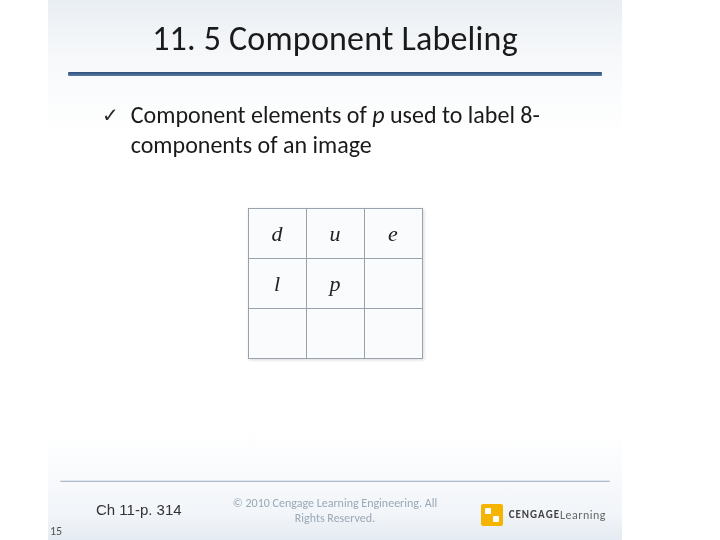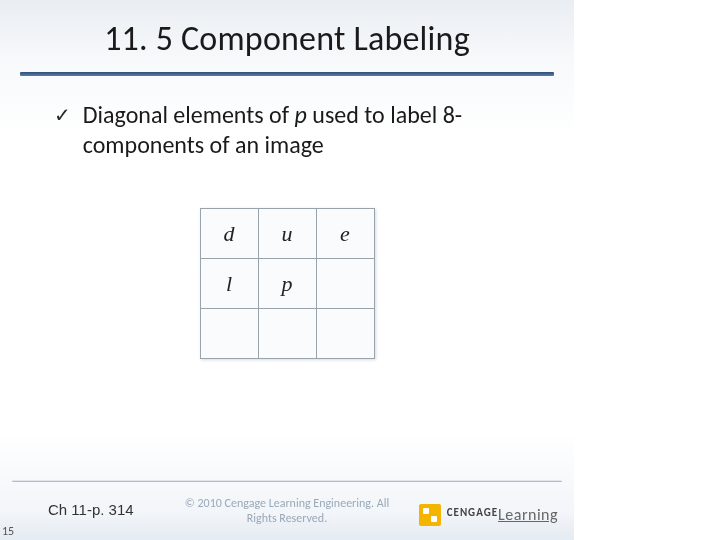--- a/index.html
+++ b/index.html
@@ -8,20 +8,21 @@
     position: relative;
     width: 574px;
     height: 540px;
     background: linear-gradient(to bottom,
       #e9eef3 0%,
       #f6f8fa 10%,
       #ffffff 25%,
       #ffffff 80%,
       #f2f5f9 95%,
       #e5ebf2 100%);
+    margin-left: 48px;
   }
   .title-wrap {
     position: absolute;
     top: 18px;
     left: 0;
     width: 100%;
     text-align: center;
   }
   .title {
     font-size: 34px;
@@ -146,37 +147,37 @@
     background: #fff;
   }
   .brand-icon::before { left: 4px; top: 4px; width: 6px; height: 6px; border-radius: 1px; }
   .brand-icon::after  { right: 4px; bottom: 4px; width: 6px; height: 6px; border-radius: 1px; }
   .brand-text {
     display: flex;
     flex-direction: row;
     line-height: 1;
   }
   .brand-line1 { font-size: 11px; letter-spacing: 1px; color: #444; font-weight: 600; }
-  .brand-line2 { font-size: 16px; letter-spacing: 0.5px; color: #666; text-decoration: underline; }
+  .brand-line2 { font-size: 12px; letter-spacing: 0.5px; color: #666; }
 </style>
 </head>
 <body>
 
 <div class="slide">
 
   <div class="title-wrap">
     <h1 class="title">11. 5 Component Labeling</h1>
   </div>
   <div class="title-underline"></div>
 
   <div class="body">
     <div class="bullet">
       <span class="check">✓</span>
       <span class="bullet-text">
-        <span>Diagonal elements of </span><i>p</i><span> used to label 8-components of an image</span>
+        <span>Component elements of </span><i>p</i><span> used to label 8-components of an image</span>
       </span>
     </div>
   </div>
 
   <div class="grid-wrap">
     <table class="neighbors">
       <tbody>
           <tr>
         <td>d</td>
         <td>u</td>

